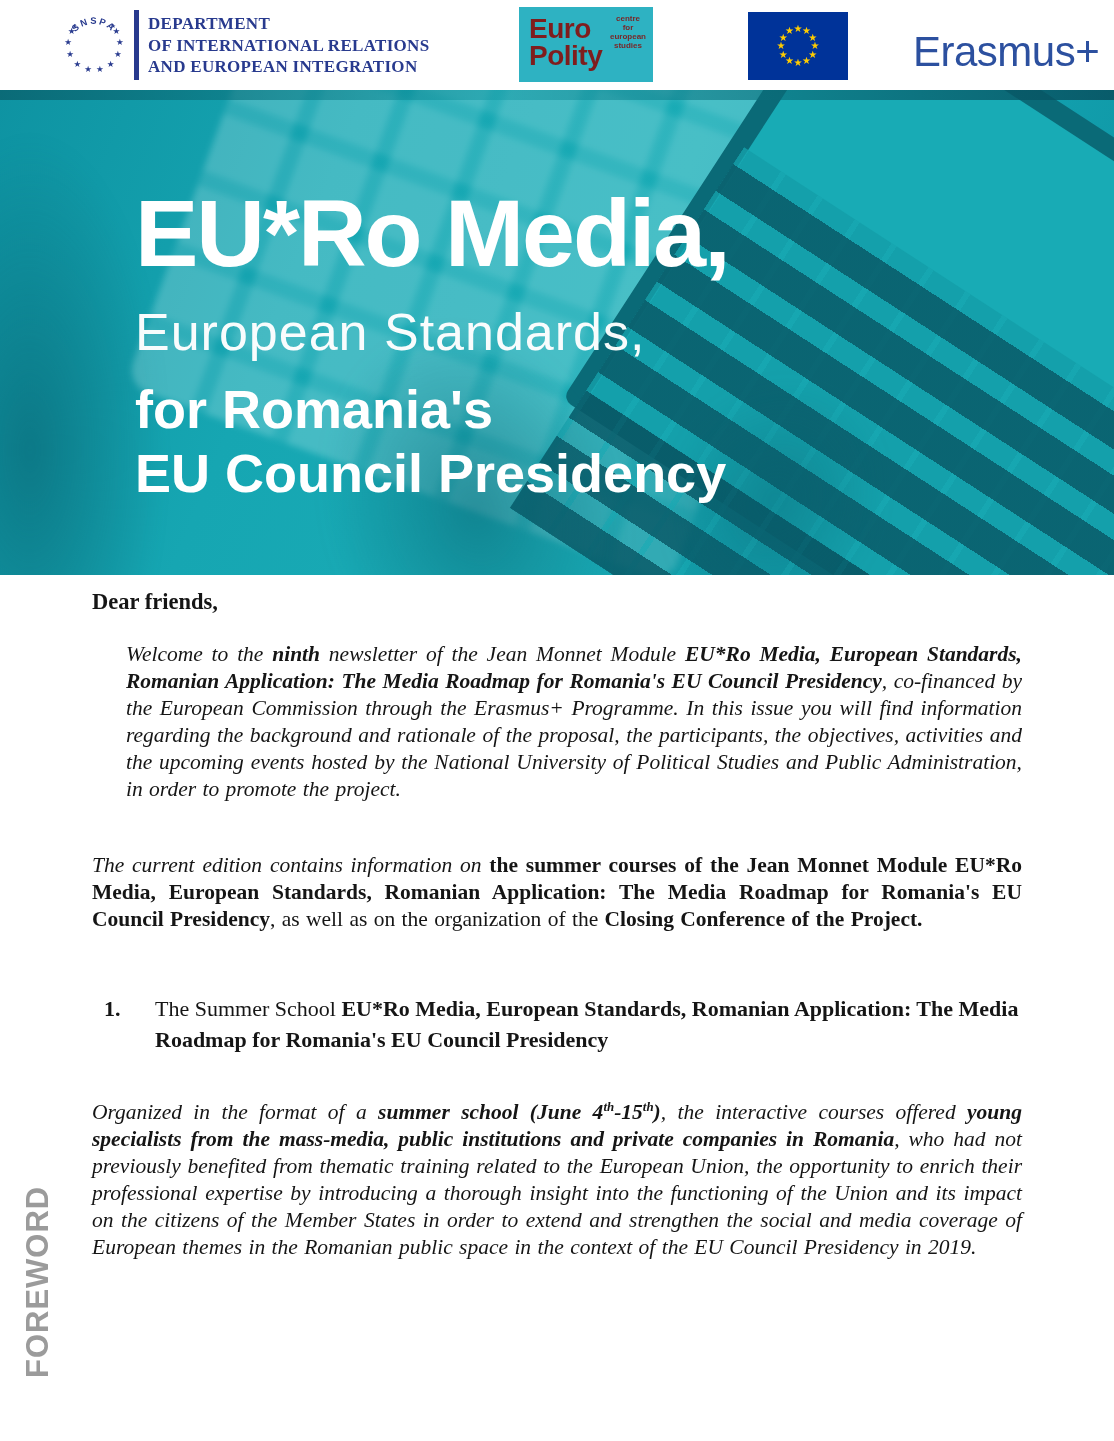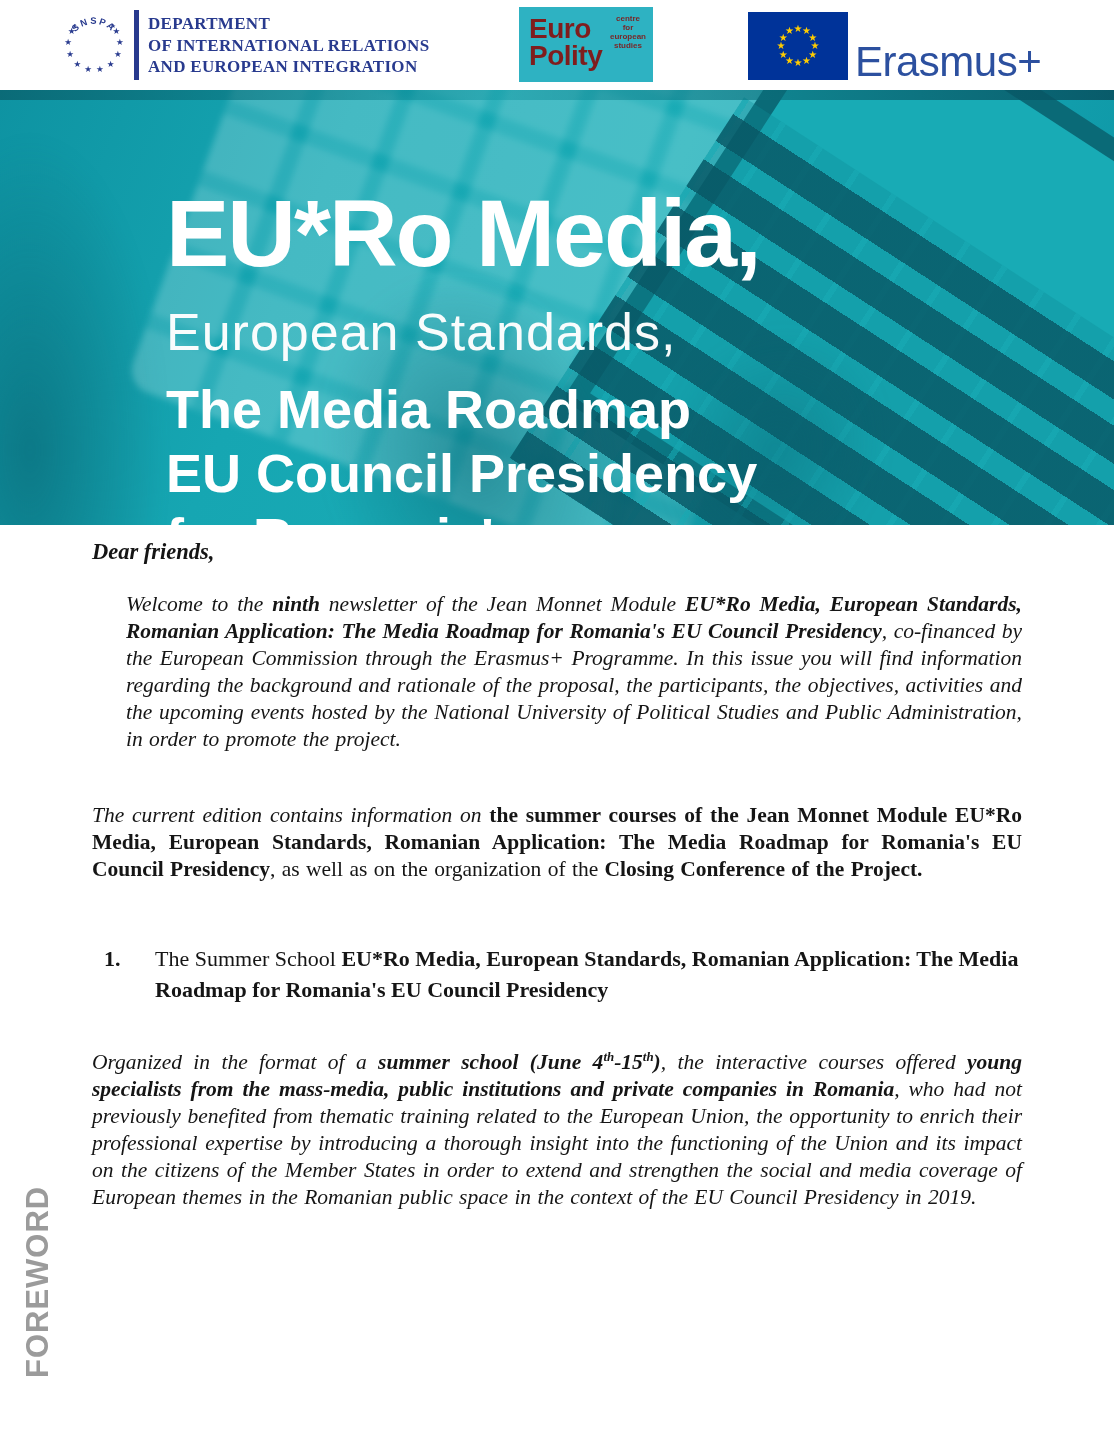--- a/index.html
+++ b/index.html
@@ -32,30 +32,29 @@
     font-weight:700;font-size:28px;line-height:27px;letter-spacing:-.5px;
   }
   .europolity .ep-tagline{
     position:absolute;right:7px;top:7px;
     font-family:"Liberation Sans", sans-serif;
     font-weight:700;font-size:8px;line-height:9px;
     text-align:center;white-space:pre-line;opacity:.95;
   }
   .eu-flag{position:absolute;left:748px;top:12px;width:100px;height:68px;}
   .erasmus-label{
-    position:absolute;left:855px;top:28px;
-    font-family:"Liberation Sans", sans-serif;
-    font-size:42px;color:#2c509f;letter-spacing:-.5px;margin-top:10px;
+    position:absolute;left:913px;top:28px;
+    font-family:"Liberation Sans", sans-serif;
+    font-size:42px;color:#2c509f;letter-spacing:-.5px;
   }
 
   
   .hero{
-    position:relative;height:435px;overflow:hidden;
+    position:relative;height:485px;overflow:hidden;
     background:linear-gradient(112deg,#0e93a2 0%,#16a6b2 28%,#1aacb6 55%,#12a0ae 78%,#0e93a2 100%);
-    padding-left:31px;
   }
   .hero::before{ 
     content:"";position:absolute;top:0;left:0;right:0;height:10px;z-index:1;
     background:linear-gradient(90deg,rgba(10,100,112,.85),rgba(16,150,160,.45) 45%,rgba(7,80,95,.85));
   }
   .hero .layer{position:absolute;pointer-events:none;}
   .ph-shade-left{
     left:-150px;top:-60px;width:360px;height:840px;
     background:radial-gradient(closest-side,rgba(8,92,106,.55),rgba(8,92,106,0) 75%);
     filter:blur(6px);
@@ -106,21 +105,21 @@
     position:absolute;z-index:2;right:28px;bottom:10px;
     font-family:"Liberation Serif", serif;
     font-weight:700;font-size:24px;color:#ffffff;
   }
 
   
   .content{
     padding:14px 92px 0 92px;
     color:#151515;
   }
-  .salutation{font-size:22.5px;font-weight:700;font-style:italic;}
+  .salutation{font-size:22.5px;font-weight:700;}
   .para{font-size:21.5px;line-height:27px;text-align:justify;margin:0;word-spacing:1px;}
   .para .b{font-weight:700;}
   .para .i,.heading-runs .i{font-style:italic;}
   .para1{margin-top:26px;margin-left:34px;}
   .para2{margin-top:49px;}
   .section-heading{
     margin-top:60px;display:flex;
     font-size:22px;line-height:31px;color:#151515;
   }
   .section-number{width:63px;padding-left:12px;box-sizing:border-box;font-weight:700;}
@@ -212,23 +211,22 @@
     <div class="layer ph-keypad"></div>
     <div class="layer ph-screen"></div>
     <div class="layer ph-keys"></div>
     <div class="layer ph-hand"></div>
     <div class="layer ph-hand2"></div>
 
     <div class="hero-title">
       <div class="ht-xl">EU*Ro Media,</div>
       <div class="ht-light">European Standards,</div>
       <div class="ht-gap"></div>
-      <div class="ht-bold">The Media Roadmap</div>
+      <div class="ht-bold">for Romania's</div>
       <div class="ht-bold">EU Council Presidency</div>
-      <div class="ht-bold">for Romania's</div>
     </div>
 
   </div>
 
   <div class="content">
 
     <div class="salutation">Dear friends,</div>
 
     <p class="para para1"><span class="i">Welcome to the </span><span class="b i">ninth</span><span class="i"> newsletter of the Jean Monnet Module </span><span class="b i">EU*Ro Media, European Standards, Romanian Application: The Media Roadmap for Romania's EU Council Presidency</span><span class="i">, co-financed by the European Commission through the Erasmus+ Programme. In this issue you will find information regarding the background and rationale of the proposal, the participants, the objectives, activities and the upcoming events hosted by the National University of Political Studies and Public Administration, in order to promote the project.</span></p>
 

